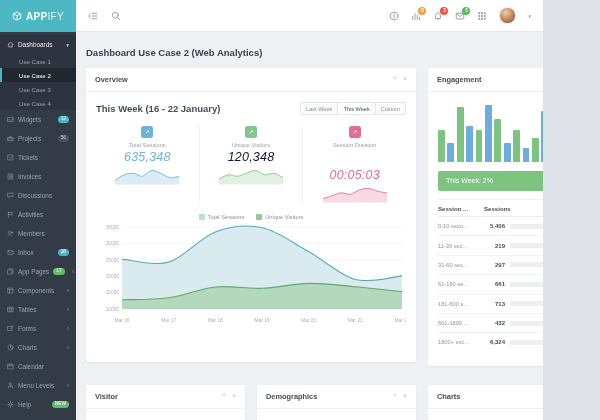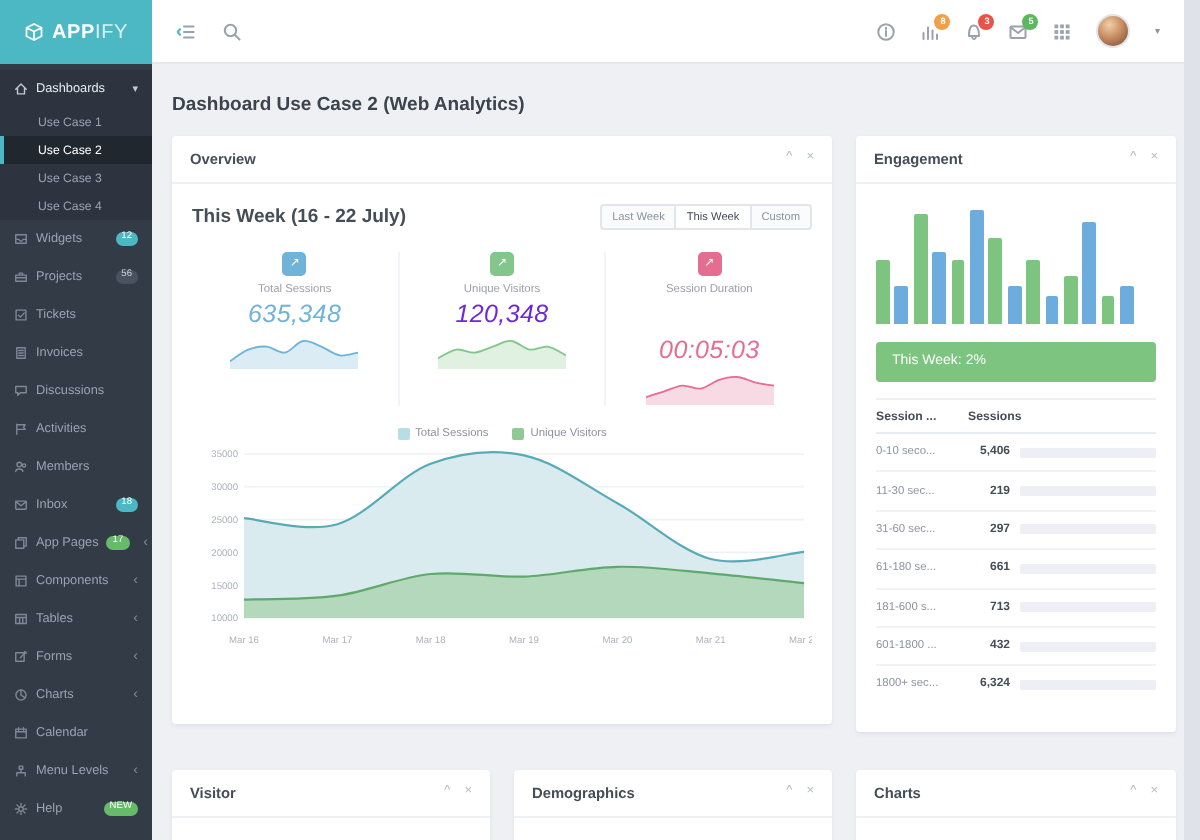--- a/index.html
+++ b/index.html
@@ -1,17 +1,17 @@
 <!DOCTYPE html>
 <html><head>
 <meta charset="utf-8">
 <style>
   html,body{margin:0;padding:0;background:#dfe2e8;}
   *{box-sizing:border-box;}
-  .app{position:relative;width:592px;height:420px;overflow:hidden;background:#eef0f4;
+  .app{position:relative;width:543px;height:420px;overflow:hidden;background:#eef0f4;
        font-family:"Liberation Sans",sans-serif;-webkit-font-smoothing:antialiased;}
 
   
   .sidebar{position:absolute;left:0;top:0;width:76px;height:420px;background:#333b46;z-index:3;}
   .logo{height:32px;background:#4bb8c4;display:flex;align-items:center;justify-content:center;gap:4px;color:#fff;cursor:pointer;}
   .logo svg{width:10px;height:10px;}
   .logo-text{font-size:10px;font-weight:bold;letter-spacing:.3px;}
   .logo-text .lt{font-weight:normal;opacity:.8;}
   #side-nav{padding-top:3px;}
   .nav-item{display:flex;align-items:center;gap:4px;padding:0 7px;height:19px;color:#9aa3b0;font-size:6.4px;cursor:pointer;white-space:nowrap;}
@@ -313,41 +313,41 @@
     <h1 class="page-title">Dashboard Use Case 2 (Web Analytics)</h1>
 
     <section class="card" id="overview">
       <div class="card-hd">
         <span class="t">Overview</span>
         <span class="hicon first">^</span>
         <span class="hicon">×</span>
       </div>
       <div class="ov-body">
         <div class="period-row">
-          <span class="period-h">This Week (16 - 22 July)</span>
+          <span class="period-h">This Week (16 - 22 January)</span>
           <span class="btn-group" id="range-buttons">
               <span class="rbtn">Last Week</span>
               <span class="rbtn active">This Week</span>
               <span class="rbtn">Custom</span>
             </span>
         </div>
         <div class="stats" id="stats">
             <div class="stat">
               <div class="s-ico" style="background: rgb(111, 179, 216);">↗</div>
               <div class="s-label">Total Sessions</div>
               <div class="s-value" style="color: rgb(111, 179, 216);">635,348</div>
               <svg width="64" height="18" viewBox="0 0 64 18" class="s-spark">
                 <path d="M 0.0 13.6 C 1.5 12.6, 6.1 9.0, 9.1 7.8 C 12.2 6.6, 15.2 6.1, 18.3 6.3 C 21.3 6.6, 24.4 9.7, 27.4 9.3 C 30.5 8.8, 33.5 3.9, 36.6 3.5 C 39.6 3.0, 42.7 5.1, 45.7 6.3 C 48.8 7.6, 51.8 10.2, 54.9 10.7 C 57.9 11.2, 62.5 9.5, 64.0 9.3 L 64 17.5 L 0 17.5 Z" fill="#6fb3d8" opacity="0.25" stroke="none"></path>
                 <path d="M 0.0 13.6 C 1.5 12.6, 6.1 9.0, 9.1 7.8 C 12.2 6.6, 15.2 6.1, 18.3 6.3 C 21.3 6.6, 24.4 9.7, 27.4 9.3 C 30.5 8.8, 33.5 3.9, 36.6 3.5 C 39.6 3.0, 42.7 5.1, 45.7 6.3 C 48.8 7.6, 51.8 10.2, 54.9 10.7 C 57.9 11.2, 62.5 9.5, 64.0 9.3" fill="none" stroke="#6fb3d8" stroke-width="0.9"></path>
               </svg>
             </div>
             <div class="stat">
               <div class="s-ico" style="background: rgb(131, 198, 140);">↗</div>
               <div class="s-label">Unique Visitors</div>
-              <div class="s-value" style="color: #6d28d9;">120,348</div>
+              <div class="s-value" style="color: #0f172a;">120,348</div>
               <svg width="64" height="18" viewBox="0 0 64 18" class="s-spark">
                 <path d="M 0.0 12.2 C 1.5 11.4, 6.1 8.3, 9.1 7.8 C 12.2 7.3, 15.2 9.5, 18.3 9.3 C 21.3 9.0, 24.4 7.3, 27.4 6.3 C 30.5 5.4, 33.5 3.2, 36.6 3.5 C 39.6 3.7, 42.7 7.3, 45.7 7.8 C 48.8 8.3, 51.8 5.9, 54.9 6.3 C 57.9 6.8, 62.5 10.0, 64.0 10.7 L 64 17.5 L 0 17.5 Z" fill="#83c68c" opacity="0.25" stroke="none"></path>
                 <path d="M 0.0 12.2 C 1.5 11.4, 6.1 8.3, 9.1 7.8 C 12.2 7.3, 15.2 9.5, 18.3 9.3 C 21.3 9.0, 24.4 7.3, 27.4 6.3 C 30.5 5.4, 33.5 3.2, 36.6 3.5 C 39.6 3.7, 42.7 7.3, 45.7 7.8 C 48.8 8.3, 51.8 5.9, 54.9 6.3 C 57.9 6.8, 62.5 10.0, 64.0 10.7" fill="none" stroke="#83c68c" stroke-width="0.9"></path>
               </svg>
             </div>
             <div class="stat">
               <div class="s-ico" style="background: rgb(229, 109, 146);">↗</div>
               <div class="s-label">Session Duration</div>
               <div class="s-value" style="color: rgb(229, 109, 146); margin-top: 20px;">00:05:03</div>
               <svg width="64" height="18" viewBox="0 0 64 18" class="s-spark">

